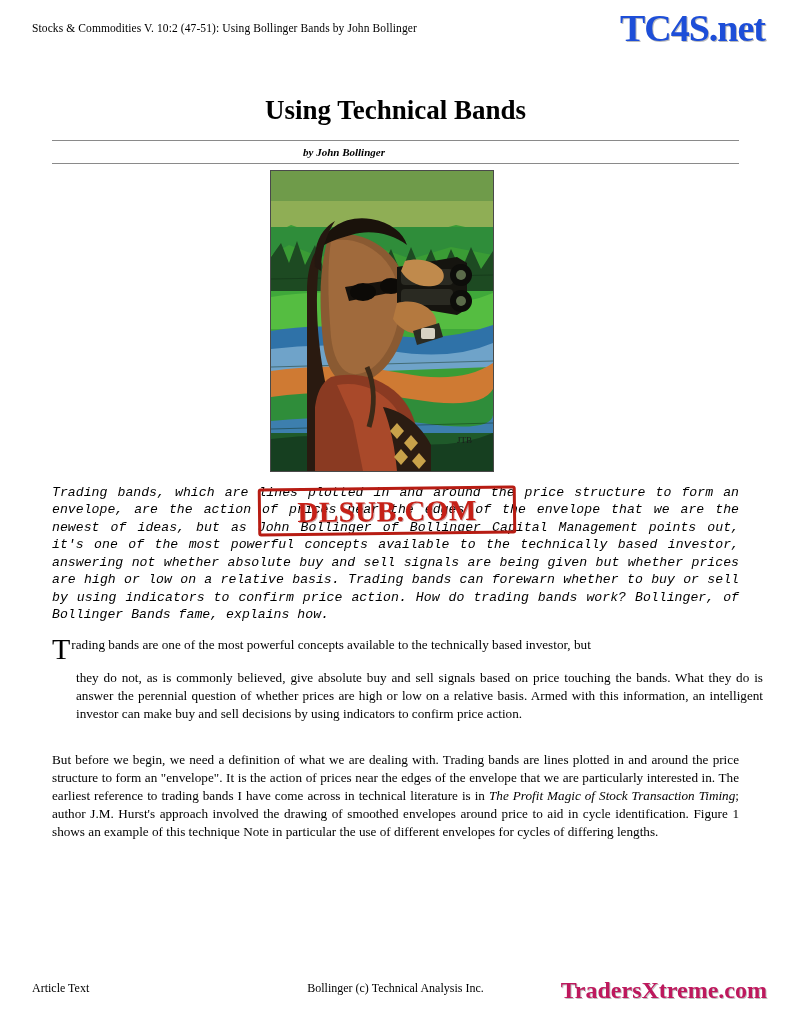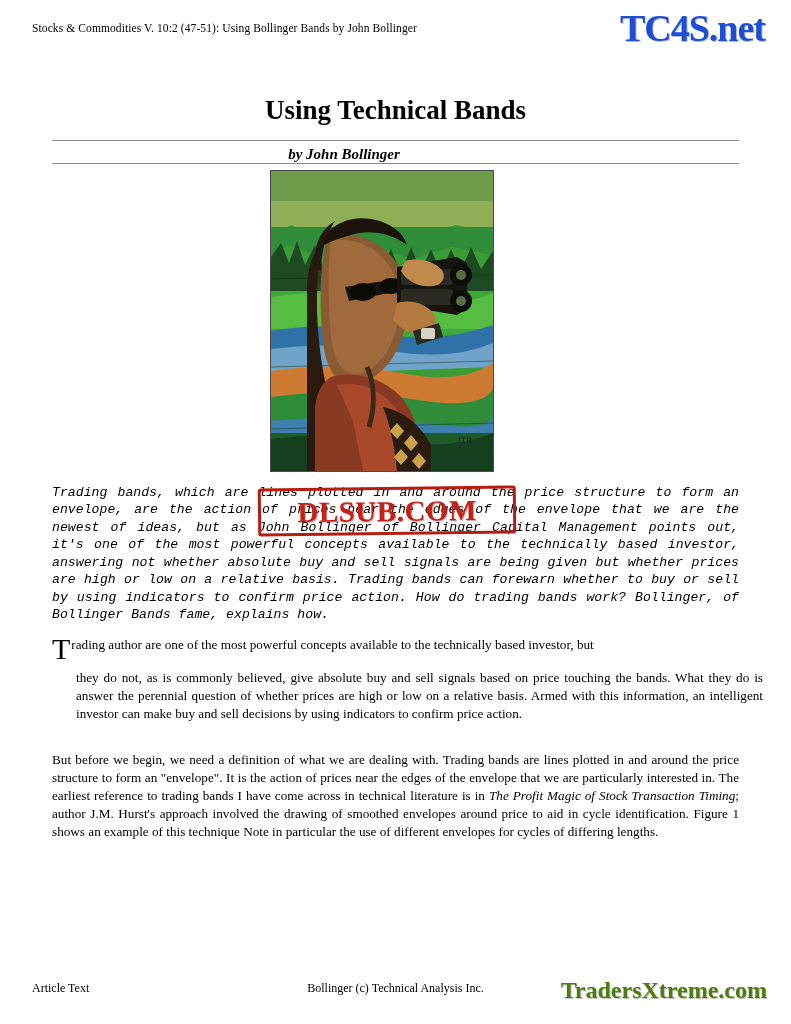--- a/index.html
+++ b/index.html
@@ -63,21 +63,21 @@
     left: 52px;
     width: 687px;
     border-top: 1px solid #8a8a8a;
   }
   .byline {
     position: absolute;
     top: 146px;
     left: 0;
     width: 688px;
     text-align: center;
-    font-size: 15px;
+    font-size: 11px;
     font-weight: bold;
     font-style: italic;
     font-family: "Liberation Serif", serif;
   }
   .byline-rule-bottom {
     position: absolute;
     top: 163px;
     left: 52px;
     width: 687px;
     border-top: 1px solid #8a8a8a;
@@ -184,21 +184,21 @@
     font-size: 12px;
     font-family: "Liberation Serif", serif;
   }
   .footer-brand {
     position: absolute;
     bottom: 20px;
     right: 24px;
     font-family: "Liberation Serif", serif;
     font-size: 24px;
     font-weight: bold;
-    color: #4d7c0f;
+    color: #be185d;
     text-shadow: 1px 1px 0 rgba(0,0,0,0.25);
   }
 </style>
 </head>
 <body>
 
 <div class="page">
 
   <div class="header-citation">Stocks &amp; Commodities V. 10:2 (47-51): Using Bollinger Bands by John Bollinger</div>
   <div class="brand-watermark">TC4S.net</div>
@@ -289,21 +289,21 @@
   </div>
 
   <div class="abstract">Trading bands, which are lines plotted in and around the price structure to form an envelope, are the action of prices near the edges of the envelope that we are the newest of ideas, but as John Bollinger of Bollinger Capital Management points out, it's one of the most powerful concepts available to the technically based investor, answering not whether absolute buy and sell signals are being given but whether prices are high or low on a relative basis. Trading bands can forewarn whether to buy or sell by using indicators to confirm price action. How do trading bands work? Bollinger, of Bollinger Bands fame, explains how.</div>
 
   <div class="dlsub-stamp">
     <span>DLSUB.COM</span>
   </div>
 
   <div class="dropcap-para">
     <span class="dropcap">T</span>
-    <span class="first-line">rading author are one of the most powerful concepts available to the technically based investor, but</span>
+    <span class="first-line">rading bands are one of the most powerful concepts available to the technically based investor, but</span>
   </div>
 
   <div class="body-para p2">they do not, as is commonly believed, give absolute buy and sell signals based on price touching the bands. What they do is answer the perennial question of whether prices are high or low on a relative basis. Armed with this information, an intelligent investor can  make buy and sell decisions by using indicators to confirm price action.</div>
 
   <div class="body-para p3">
     <span>But before we begin, we need a definition of what we are dealing with. Trading bands are lines plotted in and around the price structure to form an "envelope". It is the action of prices near the edges of the envelope that we are particularly interested in. The earliest reference to trading bands I have come across in technical literature is in </span><span class="italic">The Profit Magic of Stock Transaction Timing</span><span>; author J.M. Hurst's approach involved the drawing of smoothed envelopes around price to aid in cycle identification. Figure 1 shows an example of this technique Note in particular the use of different envelopes for cycles of differing lengths.</span>
   </div>
 
   <div class="footer-left">Article Text</div>
   <div class="footer-center">Bollinger (c) Technical Analysis Inc.</div>

